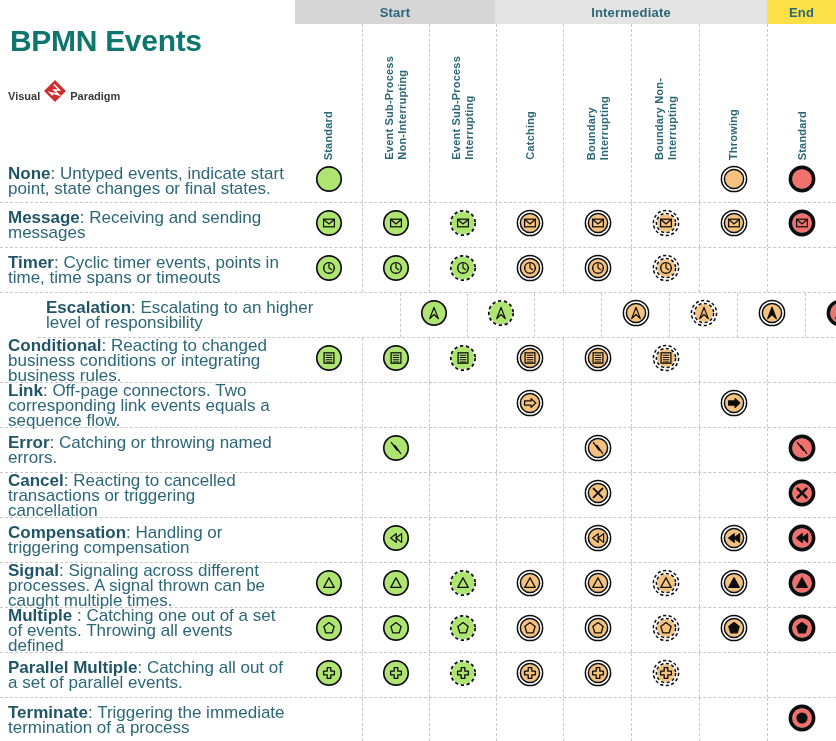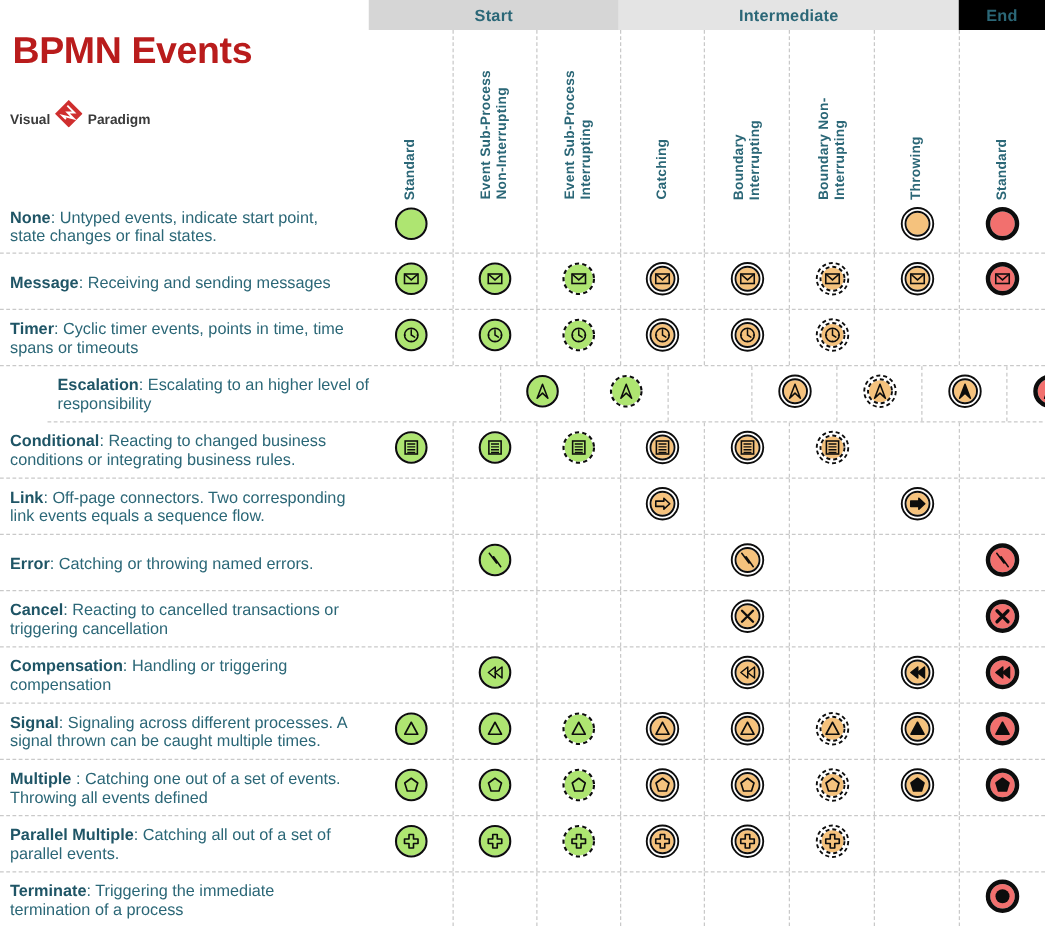--- a/index.html
+++ b/index.html
@@ -14,27 +14,27 @@
 
   
   .group-band{position:absolute;top:0;height:24px;}
   .group-band .gtxt{
     display:flex;align-items:center;justify-content:center;
     height:100%;width:100%;
     font-size:13px;font-weight:bold;color:#2b6777;letter-spacing:.2px;
   }
   .g-start{left:295px;width:200px;background:#d6d6d6;}
   .g-inter{left:495px;width:272px;background:#e4e4e4;}
-  .g-end{left:767px;width:69px;background:#000000;}
+  .g-end{left:767px;width:69px;background:#fde047;}
 
   
   #titleblock{position:absolute;left:0;top:0;width:295px;height:160px;}
   #title{
     position:absolute;left:10px;top:24px;
-    font-size:30px;font-weight:bold;color:#b91c1c;letter-spacing:-0.3px;
+    font-size:30px;font-weight:bold;color:#0f766e;letter-spacing:-0.3px;
   }
   #logo{position:absolute;left:8px;top:80px;display:flex;align-items:flex-end;gap:4px;}
   #logo .lw{font-size:11px;font-weight:bold;color:#3a3a3a;}
   #logo .diamond{
     width:22px;height:22px;position:relative;display:inline-block;
   }
 
   
   #colhead{position:absolute;left:295px;top:24px;width:541px;height:136px;}
   .colhead-cell{
@@ -55,21 +55,21 @@
   #grid{position:absolute;left:0;top:160px;width:836px;height:581px;}
   .row{
     position:relative;width:836px;
     border-bottom:1px dashed #c9c9c9;
     box-sizing:border-box;
   }
   .row:last-child{border-bottom:none;}
   .rowlabel{
     position:absolute;left:8px;top:0;width:278px;height:100%;
     display:flex;align-items:center;
-    font-size:13px;line-height:15px;color:#2b6777;
+    font-size:17px;line-height:15px;color:#2b6777;
   }
   .rowlabel b{font-weight:bold;color:#1f5566;}
   .cells{position:absolute;left:295px;top:0;width:541px;height:100%;}
   .cell{
     position:absolute;top:0;height:100%;
     border-left:1px dashed #c9c9c9;
     box-sizing:border-box;
     display:flex;align-items:center;justify-content:center;
   }
   .cell:first-child{border-left:none;}

